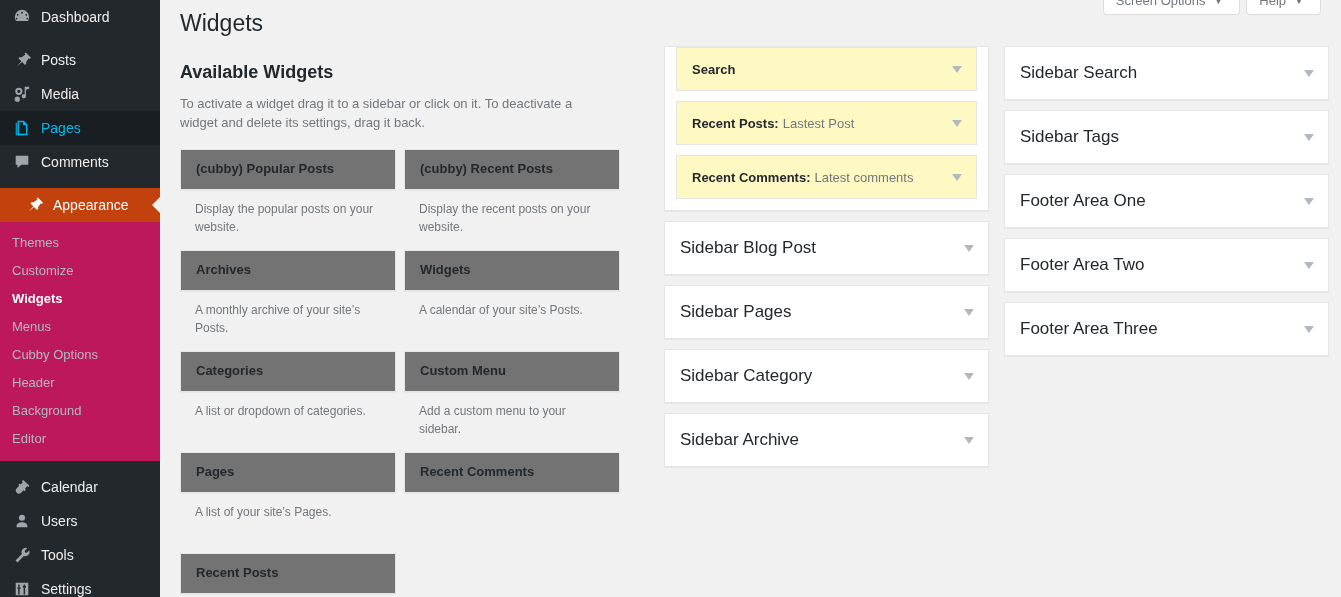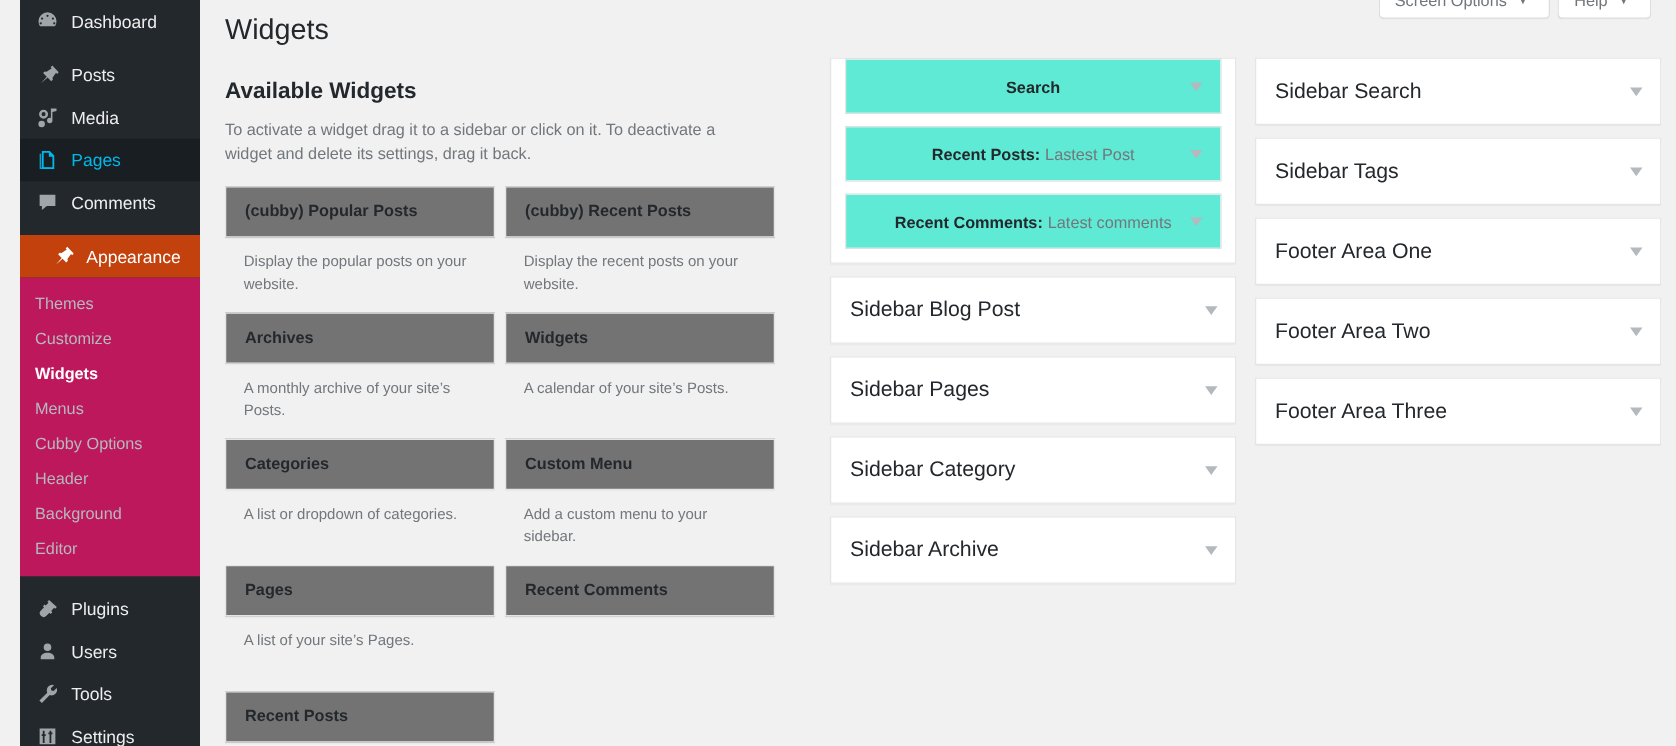--- a/index.html
+++ b/index.html
@@ -6,21 +6,21 @@
   html, body {
     width: 1341px; height: 597px;
     background: #f1f1f1;
     font-family: "Liberation Sans", sans-serif;
     overflow: hidden;
   }
   body { position: relative; }
 
   
   #adminmenu {
-    position: absolute; left:16px; top:0;
+    position: absolute; left:0; top:0;
     width: 160px; height: 597px;
     background: #23282d;
     color: #eee;
     font-size: 14px;
     overflow: hidden;
   }
   .menu-top {
     position: relative;
     display: flex; align-items: center;
     height: 34px;
@@ -216,28 +216,27 @@
   }
   .toggle.up {
     border-width: 0 5.5px 7px 5.5px;
     border-color: transparent transparent #b4b9be transparent;
   }
   .panel-body {
     padding: 0 11px 11px 11px;
   }
   .widget-row {
     position:relative;
-    background: #5eead4;
+    background: #fef9c3;
     border: 1px solid #e5e5e5;
     height: 44px;
     display:flex; align-items:center;
     padding: 0 15px;
     margin-bottom: 10px;
     cursor:move;
-    justify-content:center;
   }
   .widget-row:last-child { margin-bottom: 0; }
   .widget-row .wr-name {
     font-size: 13px;
     font-weight: 700;
     color:#23282d;
   }
   .widget-row .wr-inst {
     font-size: 13px;
     font-weight: 400;
@@ -312,21 +311,21 @@
       <span class="sub-item">Header</span>
       <span class="sub-item">Background</span>
       <span class="sub-item">Editor</span>
     </div>
     <div class="menu-top sep-before">
       <span class="mi-ico">
         <svg width="18" height="18" viewBox="0 0 20 20" fill="currentColor">
           <path d="M11.4 2.2L9.9 3.7l1 1-2.5 2.5-1-1-1.5 1.5 1 1-2.7 2.8a3.4 3.4 0 000 4.8 3.4 3.4 0 004.8 0l2.8-2.7 1 1 1.5-1.5-1-1L15.8 9l1 1 1.5-1.5-6.9-6.3z"></path>
         </svg>
       </span>
-      <span class="mi-label">Plugins</span>
+      <span class="mi-label">Calendar</span>
     </div>
     <div class="menu-top">
       <span class="mi-ico">
         <svg width="18" height="18" viewBox="0 0 20 20" fill="currentColor">
           <path d="M10 3a3.4 3.4 0 100 6.8A3.4 3.4 0 0010 3zm0 8.4c-3.3 0-6 1.8-6 4v1.6h12v-1.6c0-2.2-2.7-4-6-4z"></path>
         </svg>
       </span>
       <span class="mi-label">Users</span>
     </div>
     <div class="menu-top">

